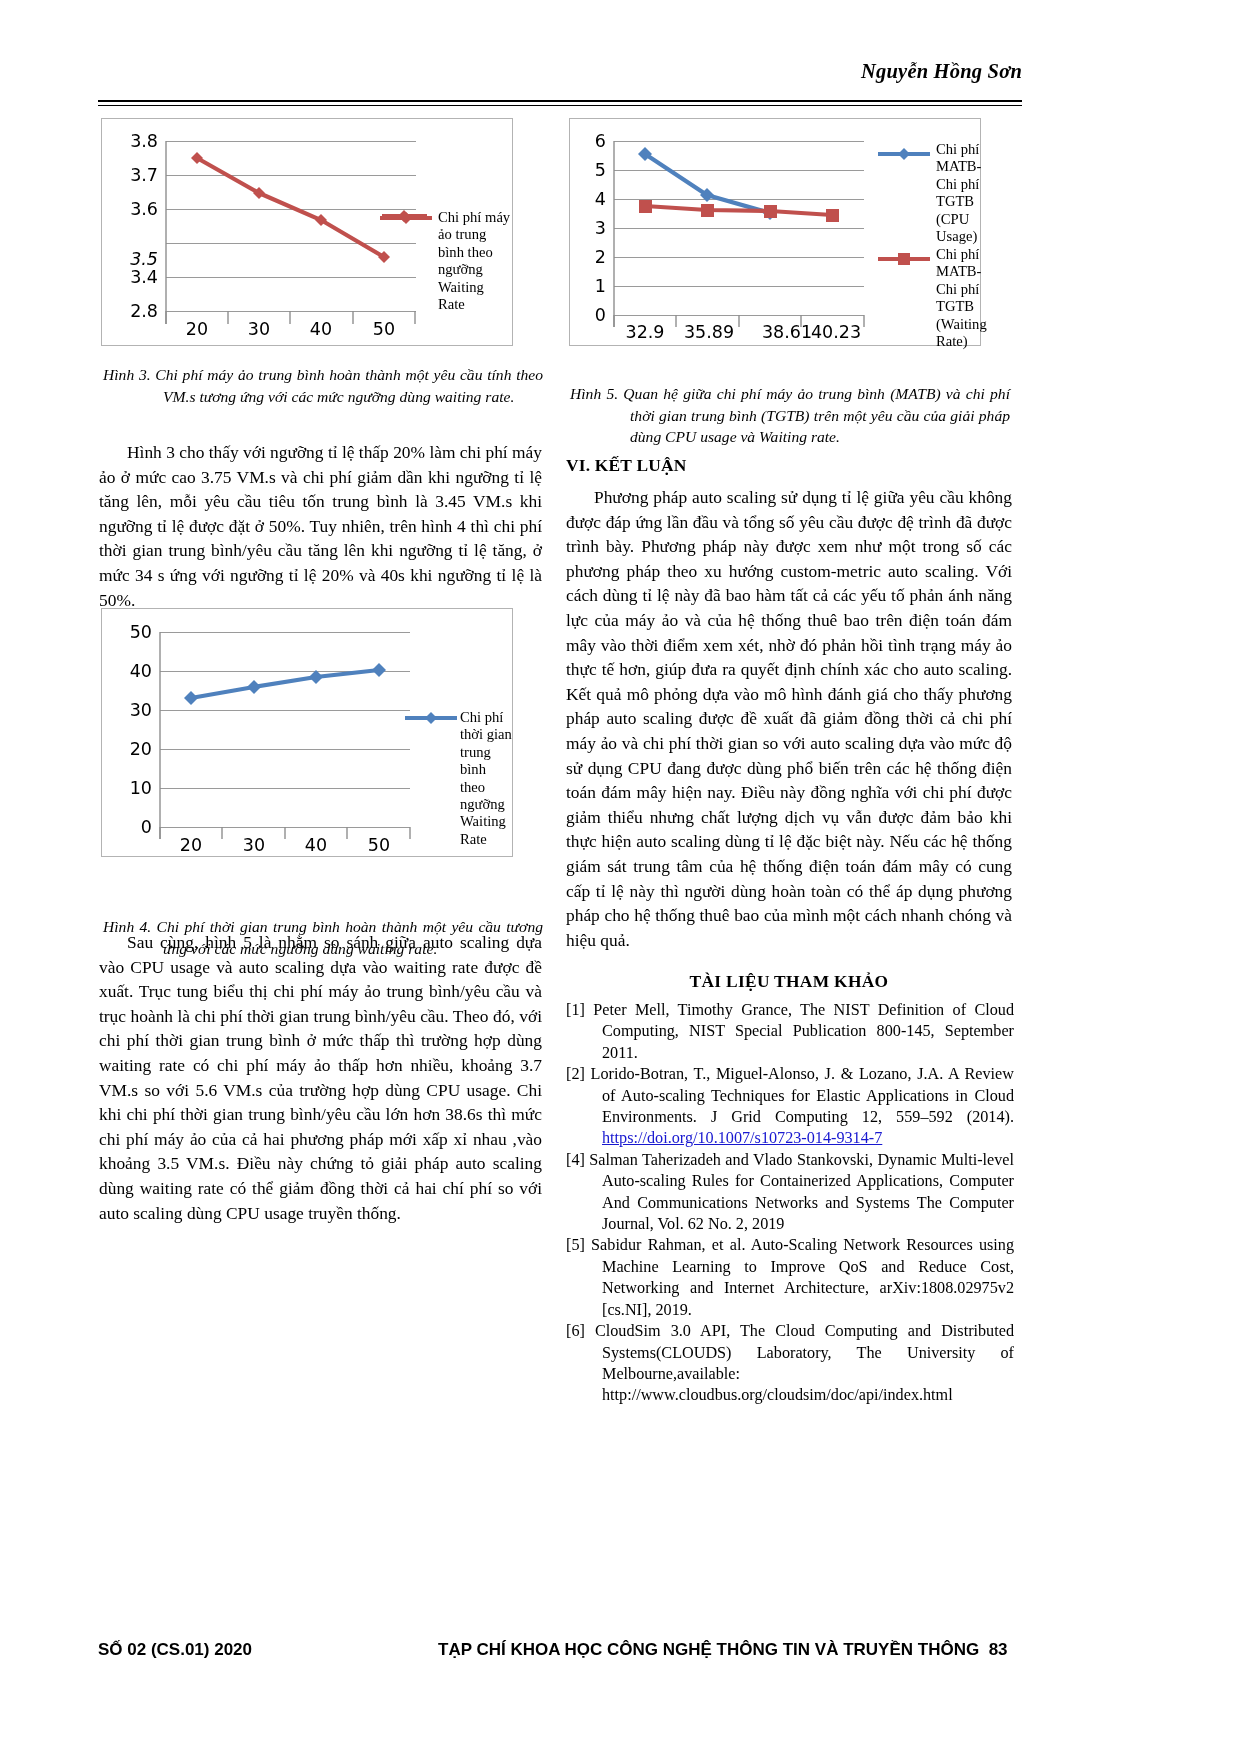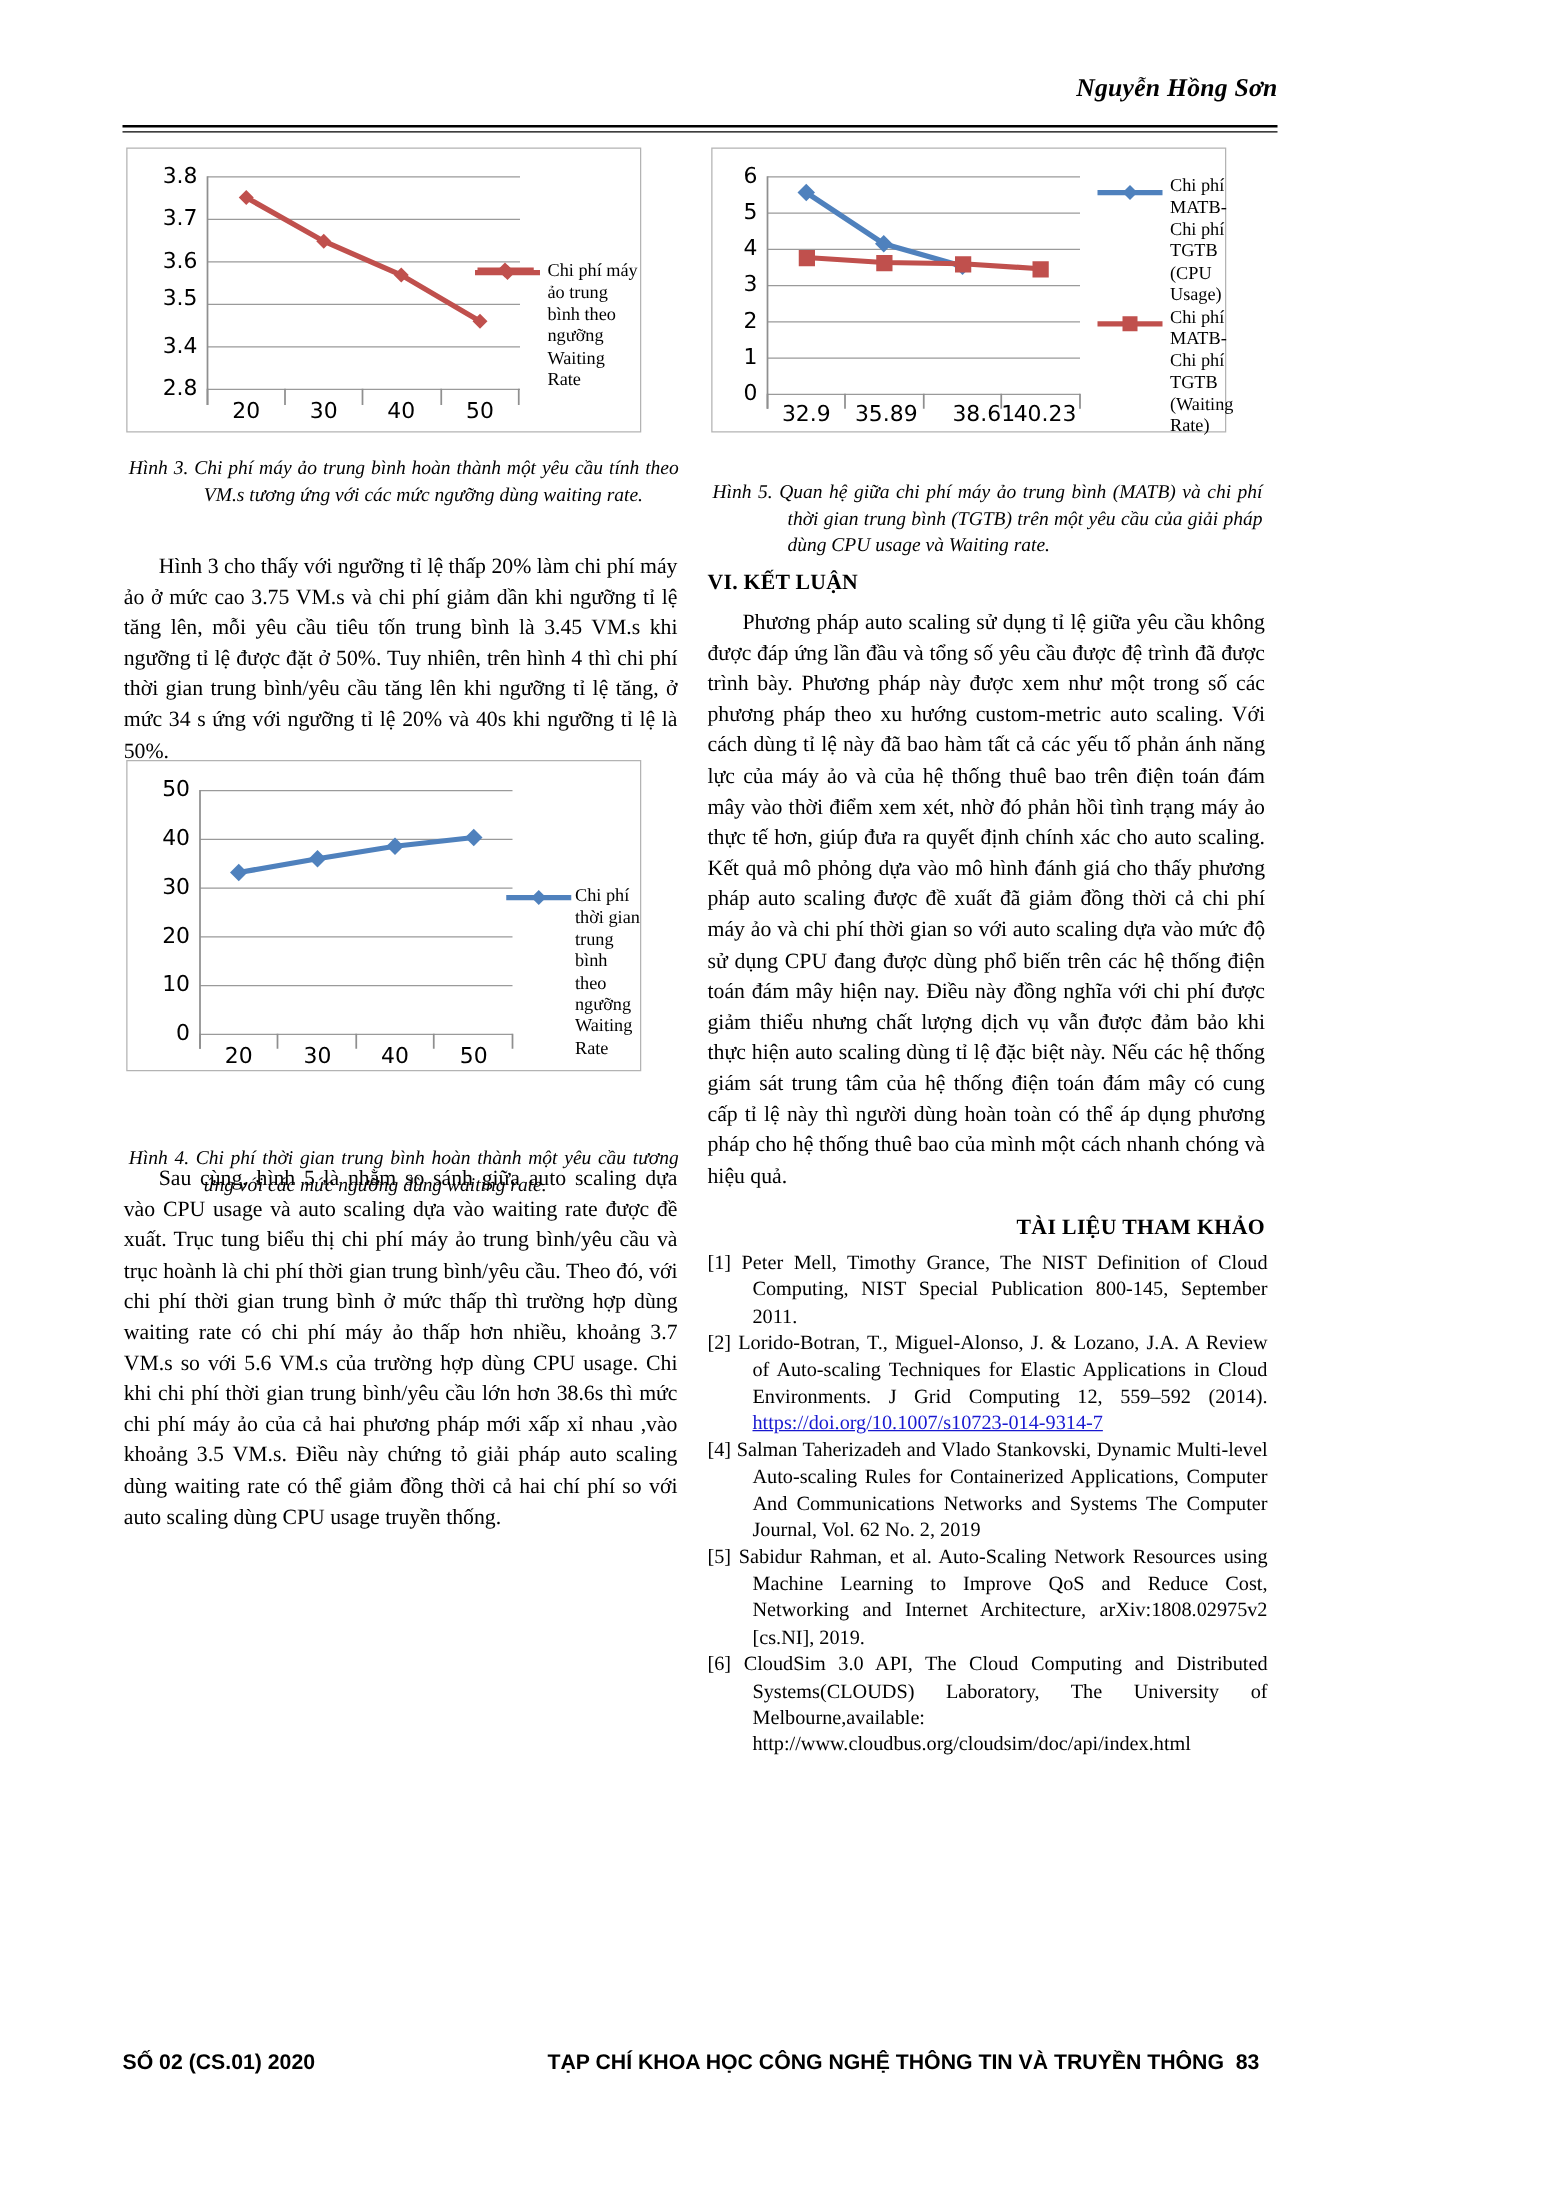--- a/index.html
+++ b/index.html
@@ -43,21 +43,21 @@
     text-align:justify; margin:0;
     padding-left:60px; text-indent:-60px;
   }
   .caption .lbl { font-style:italic; }
 
   h2.section {
     font-size:17.4px; font-weight:bold; text-align:center;
     margin:0; letter-spacing:.2px;
   }
   h2.refs-title {
-    font-size:17.4px; font-weight:bold; text-align:right;
+    font-size:17.4px; font-weight:bold; text-align:center;
     margin:0; letter-spacing:.3px;
   }
 
   .ref {
     font-size:16.2px; line-height:21.4px; text-align:justify;
     margin:0; padding-left:36px; text-indent:-36px;
   }
   .ref .num { }
   .ref a, .ref .link { color:#1818d0; text-decoration:underline; }
   .ref .plainlink { color:#000; text-decoration:none; }
@@ -113,21 +113,21 @@
   </div>
   <div class="header-rule"></div>
   <div class="header-rule2"></div>
 
   <div class="chart-box" style="position:absolute;left:101px;top:118px;width:412px;height:228px;">
     <div class="chart-inner">
 
       <div class="ylab" style="left:8px;top:22px;width:48px;">3.8</div>
       <div class="ylab" style="left:8px;top:56px;width:48px;">3.7</div>
       <div class="ylab" style="left:8px;top:90px;width:48px;">3.6</div>
-      <div class="ylab" style="left:8px;top:120px;width:48px;">3.5</div>
+      <div class="ylab" style="left:8px;top:140px;width:48px;font-style:italic;">3.5</div>
       <div class="ylab" style="left:8px;top:158px;width:48px;">3.4</div>
       <div class="ylab" style="left:8px;top:192px;width:48px;">2.8</div>
 
       <div class="gridline" style="left:64px;top:22px;width:250px;"></div>
       <div class="gridline" style="left:64px;top:56px;width:250px;"></div>
       <div class="gridline" style="left:64px;top:90px;width:250px;"></div>
       <div class="gridline" style="left:64px;top:124px;width:250px;"></div>
       <div class="gridline" style="left:64px;top:158px;width:250px;"></div>
       <div class="gridline" style="left:64px;top:192px;width:250px;"></div>
 

